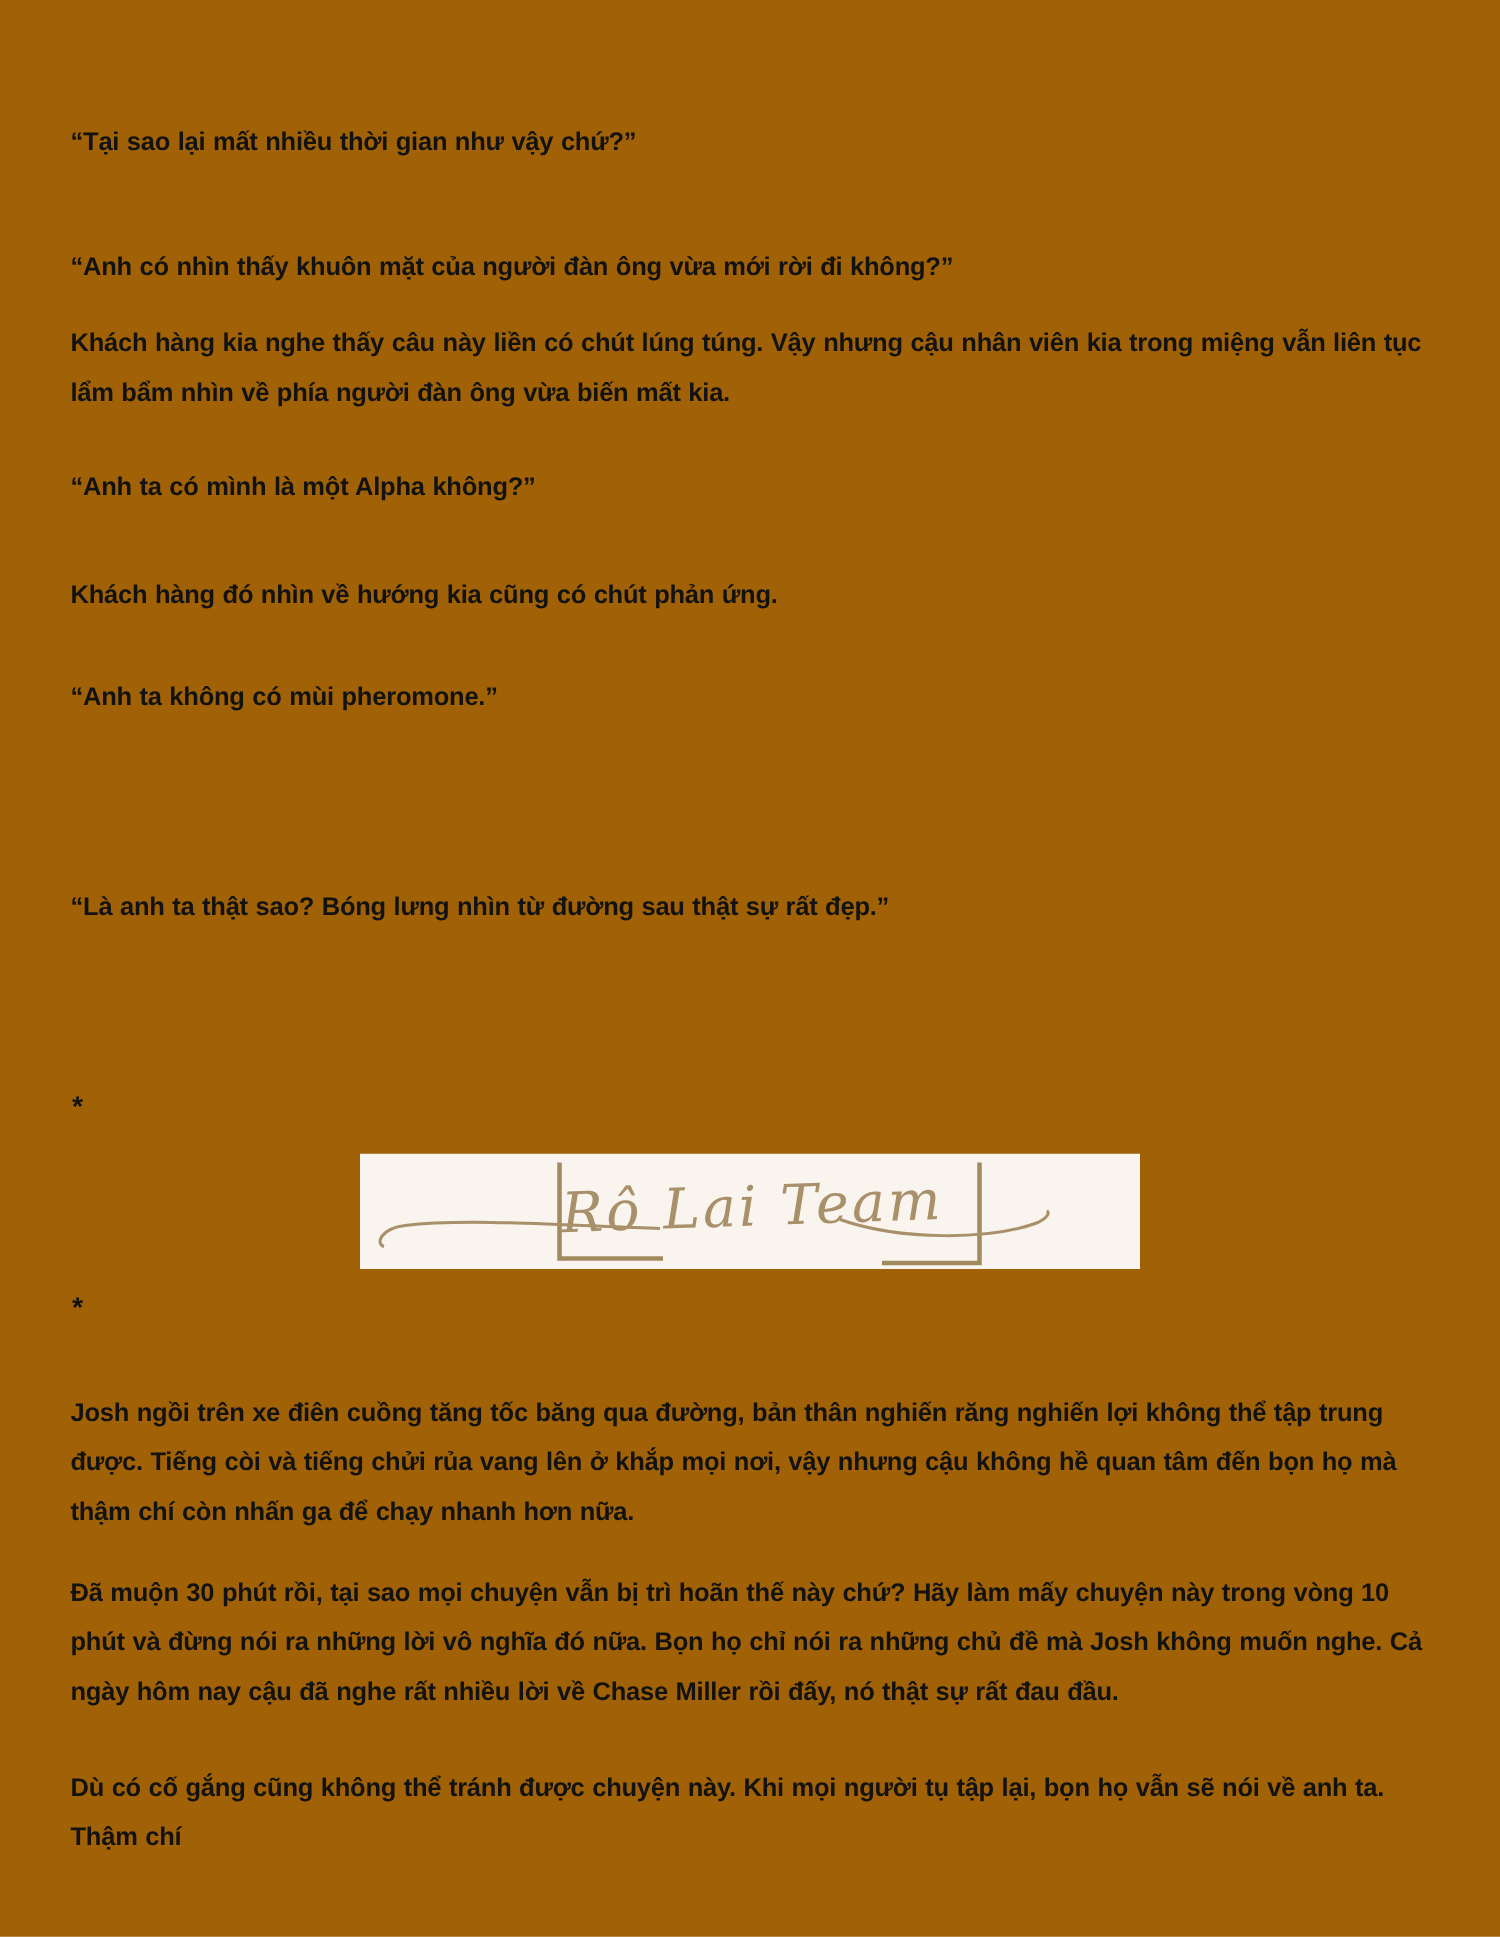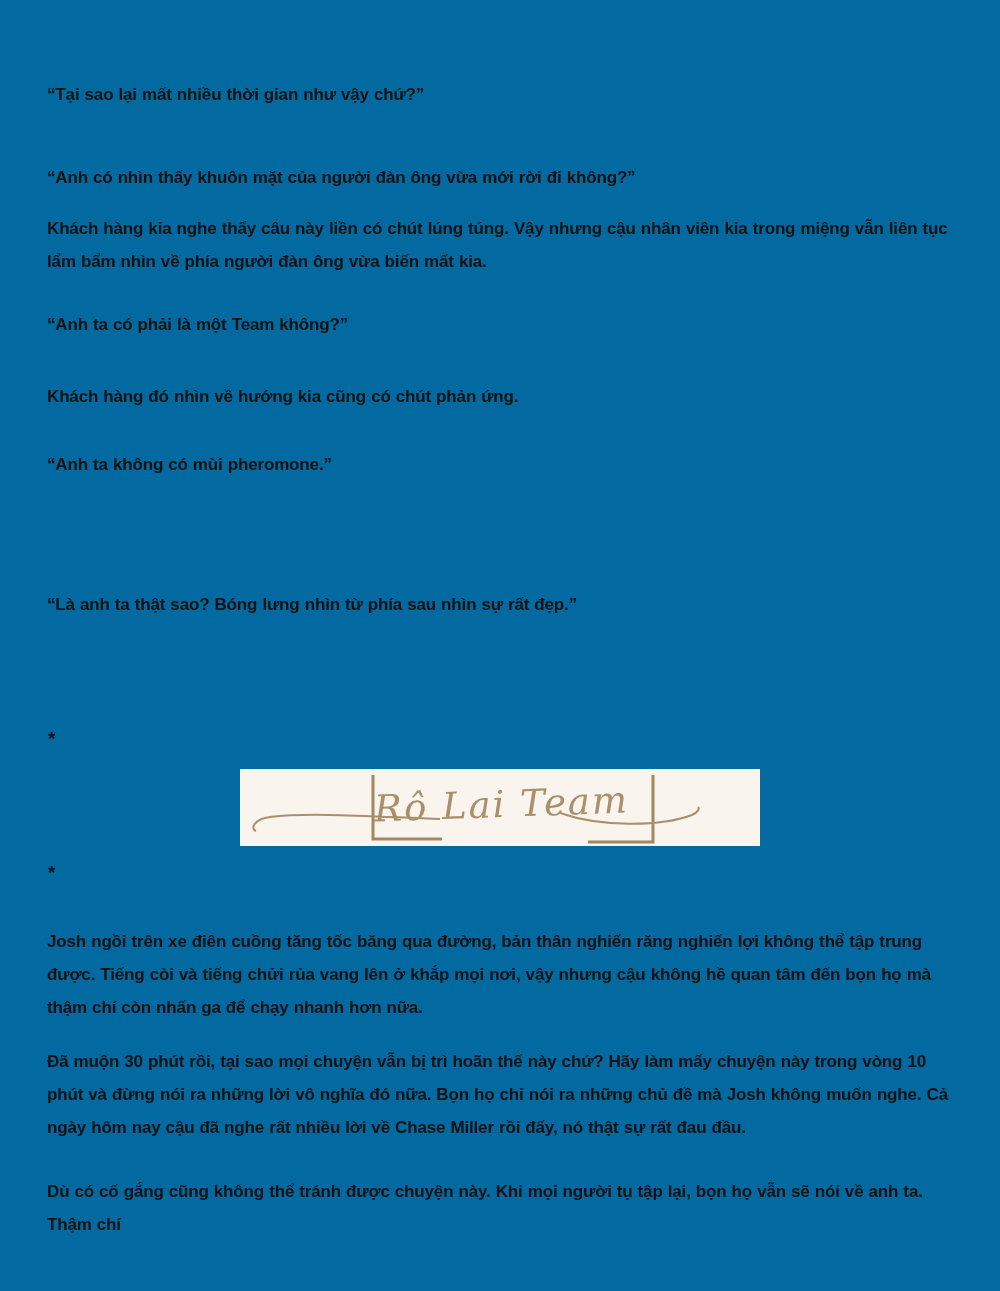--- a/index.html
+++ b/index.html
@@ -7,21 +7,21 @@
     width: 1000px;
     height: 1291px;
     background: #fdfdfd;
     font-family: "Liberation Sans", sans-serif;
     position: relative;
     overflow: hidden;
   }
   .page {
     position: absolute;
     inset: 0;
-    background: #0369a1;
+    background: #a16207;
     padding-left: 12px;
   }
   .para {
     position: absolute;
     left: 47px;
     width: 908px;
     font-size: 17px;
     font-weight: 700;
     line-height: 33px;
     color: #121212;
@@ -51,24 +51,24 @@
   }
 </style>
 </head>
 <body>
 
 <div class="page">
 
   <div class="para" style="top:78px">“Tại sao lại mất nhiều thời gian như vậy chứ?”</div>
   <div class="para" style="top:161px">“Anh có nhìn thấy khuôn mặt của người đàn ông vừa mới rời đi không?”</div>
   <div class="para" style="top:212px">Khách hàng kia nghe thấy câu này liền có chút lúng túng. Vậy nhưng cậu nhân viên kia trong miệng vẫn liên tục lẩm bẩm nhìn về phía người đàn ông vừa biến mất kia.</div>
-  <div class="para" style="top:308px">“Anh ta có phải là một Team không?”</div>
+  <div class="para" style="top:308px">“Anh ta có mình là một Alpha không?”</div>
   <div class="para" style="top:380px">Khách hàng đó nhìn về hướng kia cũng có chút phản ứng.</div>
   <div class="para" style="top:448px">“Anh ta không có mùi pheromone.”</div>
-  <div class="para" style="top:588px">“Là anh ta thật sao? Bóng lưng nhìn từ phía sau nhìn sự rất đẹp.”</div>
+  <div class="para" style="top:588px">“Là anh ta thật sao? Bóng lưng nhìn từ đường sau thật sự rất đẹp.”</div>
 
   <div class="asterisk" style="top:728px">*</div>
 
   <div class="watermark">
     <svg width="520" height="77" viewBox="0 0 520 77" xmlns="http://www.w3.org/2000/svg">
       <rect x="0" y="0" width="520" height="77" fill="#f9f4ed"></rect>
 
       <path d="M133,6 L133,70 L202,70" fill="none" stroke="#a28a5f" stroke-width="3"></path>
 
       <path d="M413,6 L413,73 L348,73" fill="none" stroke="#a28a5f" stroke-width="3"></path>

